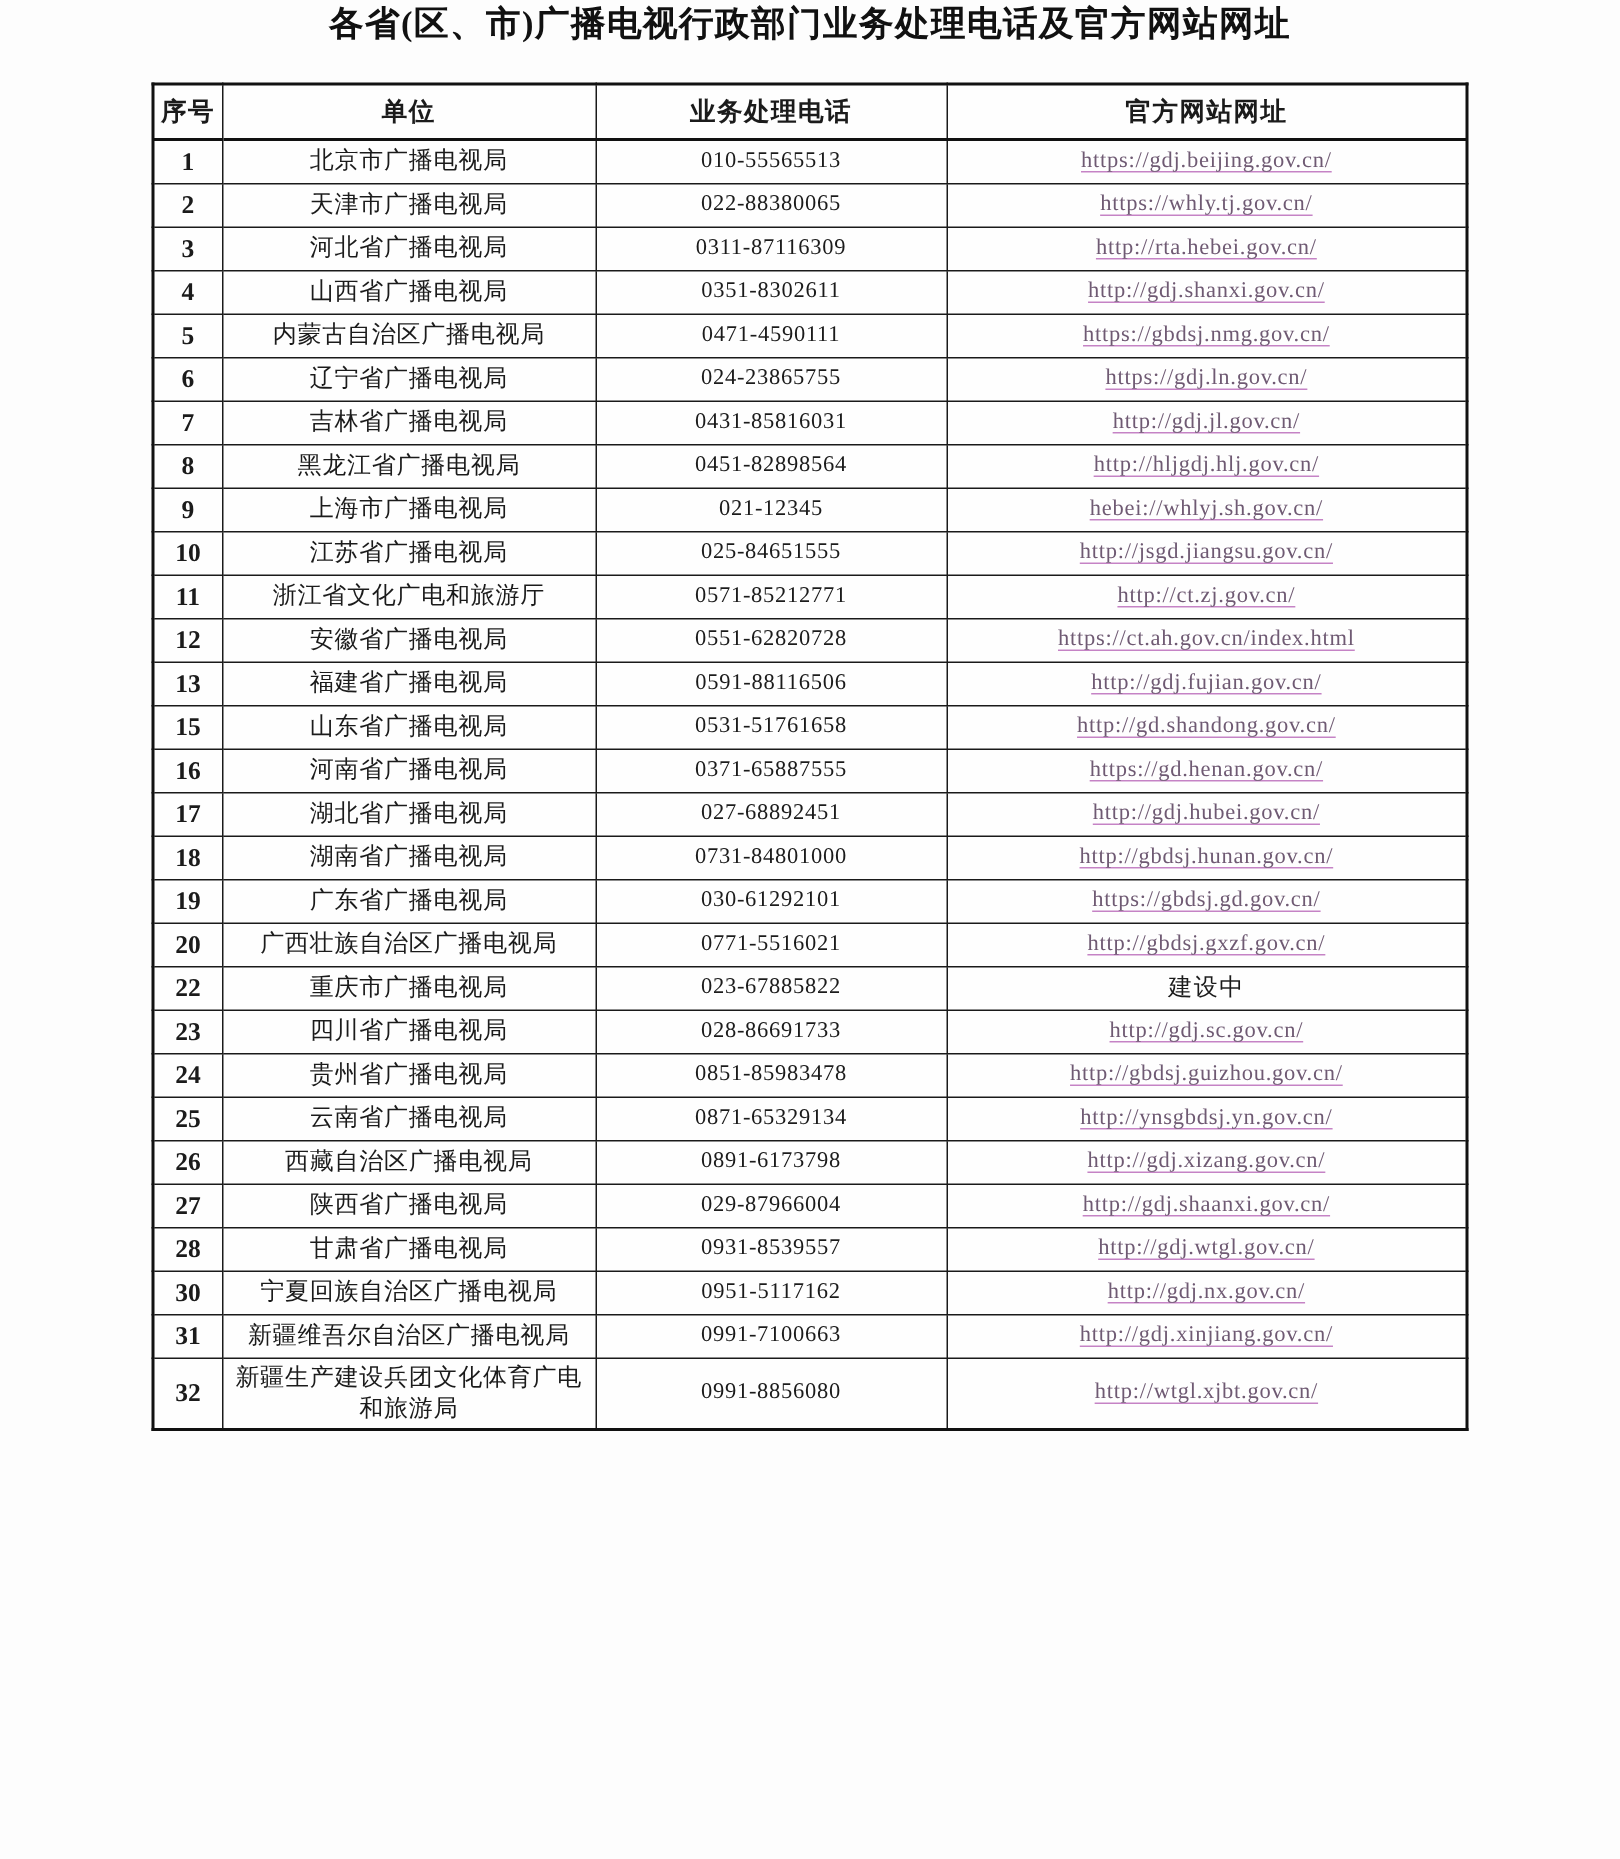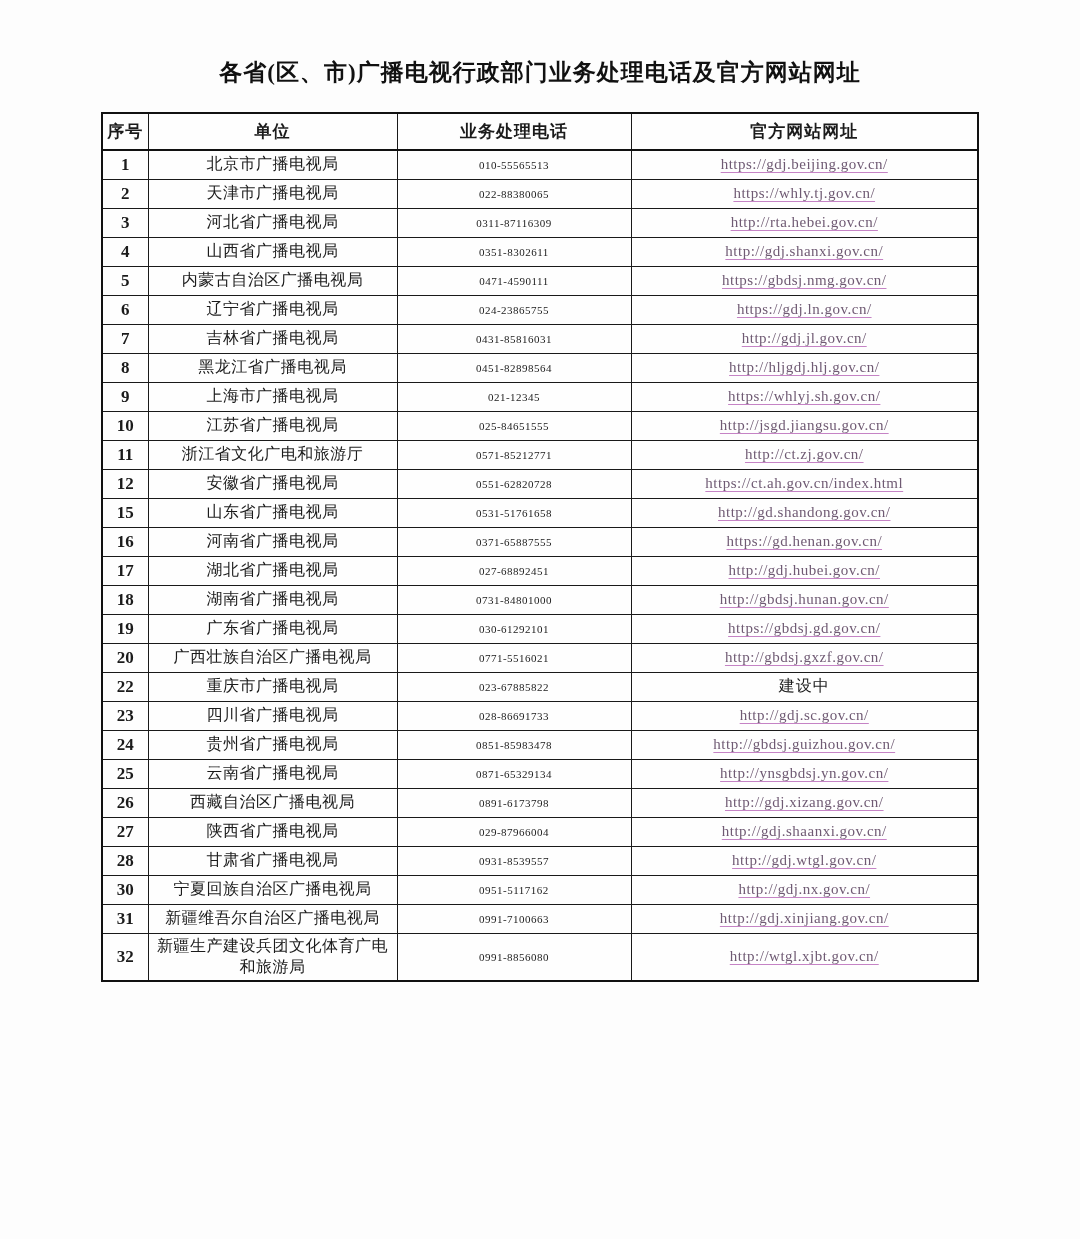--- a/index.html
+++ b/index.html
@@ -9,21 +9,20 @@
     height: 1239px;
     font-family: "Liberation Serif", "DejaVu Serif", serif;
     color: #1b1b1b;
     position: relative;
     overflow: hidden;
   }
   .page {
     width: 1080px;
     height: 1239px;
     background: #fdfdfd;
-    padding-top: 57px;
   }
   .doc-title {
     text-align: center;
     font-size: 23px;
     font-weight: bold;
     letter-spacing: 1px;
     color: #111;
     margin-bottom: 24px;
   }
   table.gov-table {
@@ -53,21 +52,21 @@
     border-bottom: 2px solid #111;
     text-align: center;
   }
   table.gov-table tbody td { height: 29px; }
   td.cell-no {
     font-size: 17px;
     font-weight: 600;
     font-family: "Liberation Serif", "DejaVu Serif", serif;
   }
   td.cell-unit { font-size: 16px; letter-spacing: 0.5px; }
-  td.cell-phone { font-size: 11px; letter-spacing: 0.5px; }
+  td.cell-phone { font-size: 15px; letter-spacing: 0.5px; }
   td.cell-url { font-size: 15px; }
   a.site-link {
     color: #6f5a73;
     text-decoration: underline;
     text-decoration-color: #c583c5;
     text-underline-offset: 3px;
     letter-spacing: 0.5px;
     cursor: pointer;
   }
   span.site-plain {
@@ -144,39 +143,45 @@
         <tr>
           <td class="cell-no">8</td>
           <td class="cell-unit">黑龙江省广播电视局</td>
           <td class="cell-phone">0451-82898564</td>
           <td class="cell-url"><a class="site-link" href="#">http://hljgdj.hlj.gov.cn/</a></td>
         </tr>
         <tr>
           <td class="cell-no">9</td>
           <td class="cell-unit">上海市广播电视局</td>
           <td class="cell-phone">021-12345</td>
-          <td class="cell-url"><a class="site-link" href="#">https://whlyj.sh.gov.cn/</a></td>
+          <td class="cell-url"><a class="site-link" href="#">hebei://whlyj.sh.gov.cn/</a></td>
         </tr>
         <tr>
           <td class="cell-no">10</td>
           <td class="cell-unit">江苏省广播电视局</td>
           <td class="cell-phone">025-84651555</td>
           <td class="cell-url"><a class="site-link" href="#">http://jsgd.jiangsu.gov.cn/</a></td>
         </tr>
         <tr>
           <td class="cell-no">11</td>
           <td class="cell-unit">浙江省文化广电和旅游厅</td>
           <td class="cell-phone">0571-85212771</td>
           <td class="cell-url"><a class="site-link" href="#">http://ct.zj.gov.cn/</a></td>
         </tr>
         <tr>
           <td class="cell-no">12</td>
           <td class="cell-unit">安徽省广播电视局</td>
           <td class="cell-phone">0551-62820728</td>
           <td class="cell-url"><a class="site-link" href="#">https://ct.ah.gov.cn/index.html</a></td>
+        </tr>
+        <tr>
+          <td class="cell-no">13</td>
+          <td class="cell-unit">福建省广播电视局</td>
+          <td class="cell-phone">0591-88116506</td>
+          <td class="cell-url"><a class="site-link" href="#">http://gdj.fujian.gov.cn/</a></td>
         </tr>
         <tr>
           <td class="cell-no">15</td>
           <td class="cell-unit">山东省广播电视局</td>
           <td class="cell-phone">0531-51761658</td>
           <td class="cell-url"><a class="site-link" href="#">http://gd.shandong.gov.cn/</a></td>
         </tr>
         <tr>
           <td class="cell-no">16</td>
           <td class="cell-unit">河南省广播电视局</td>

